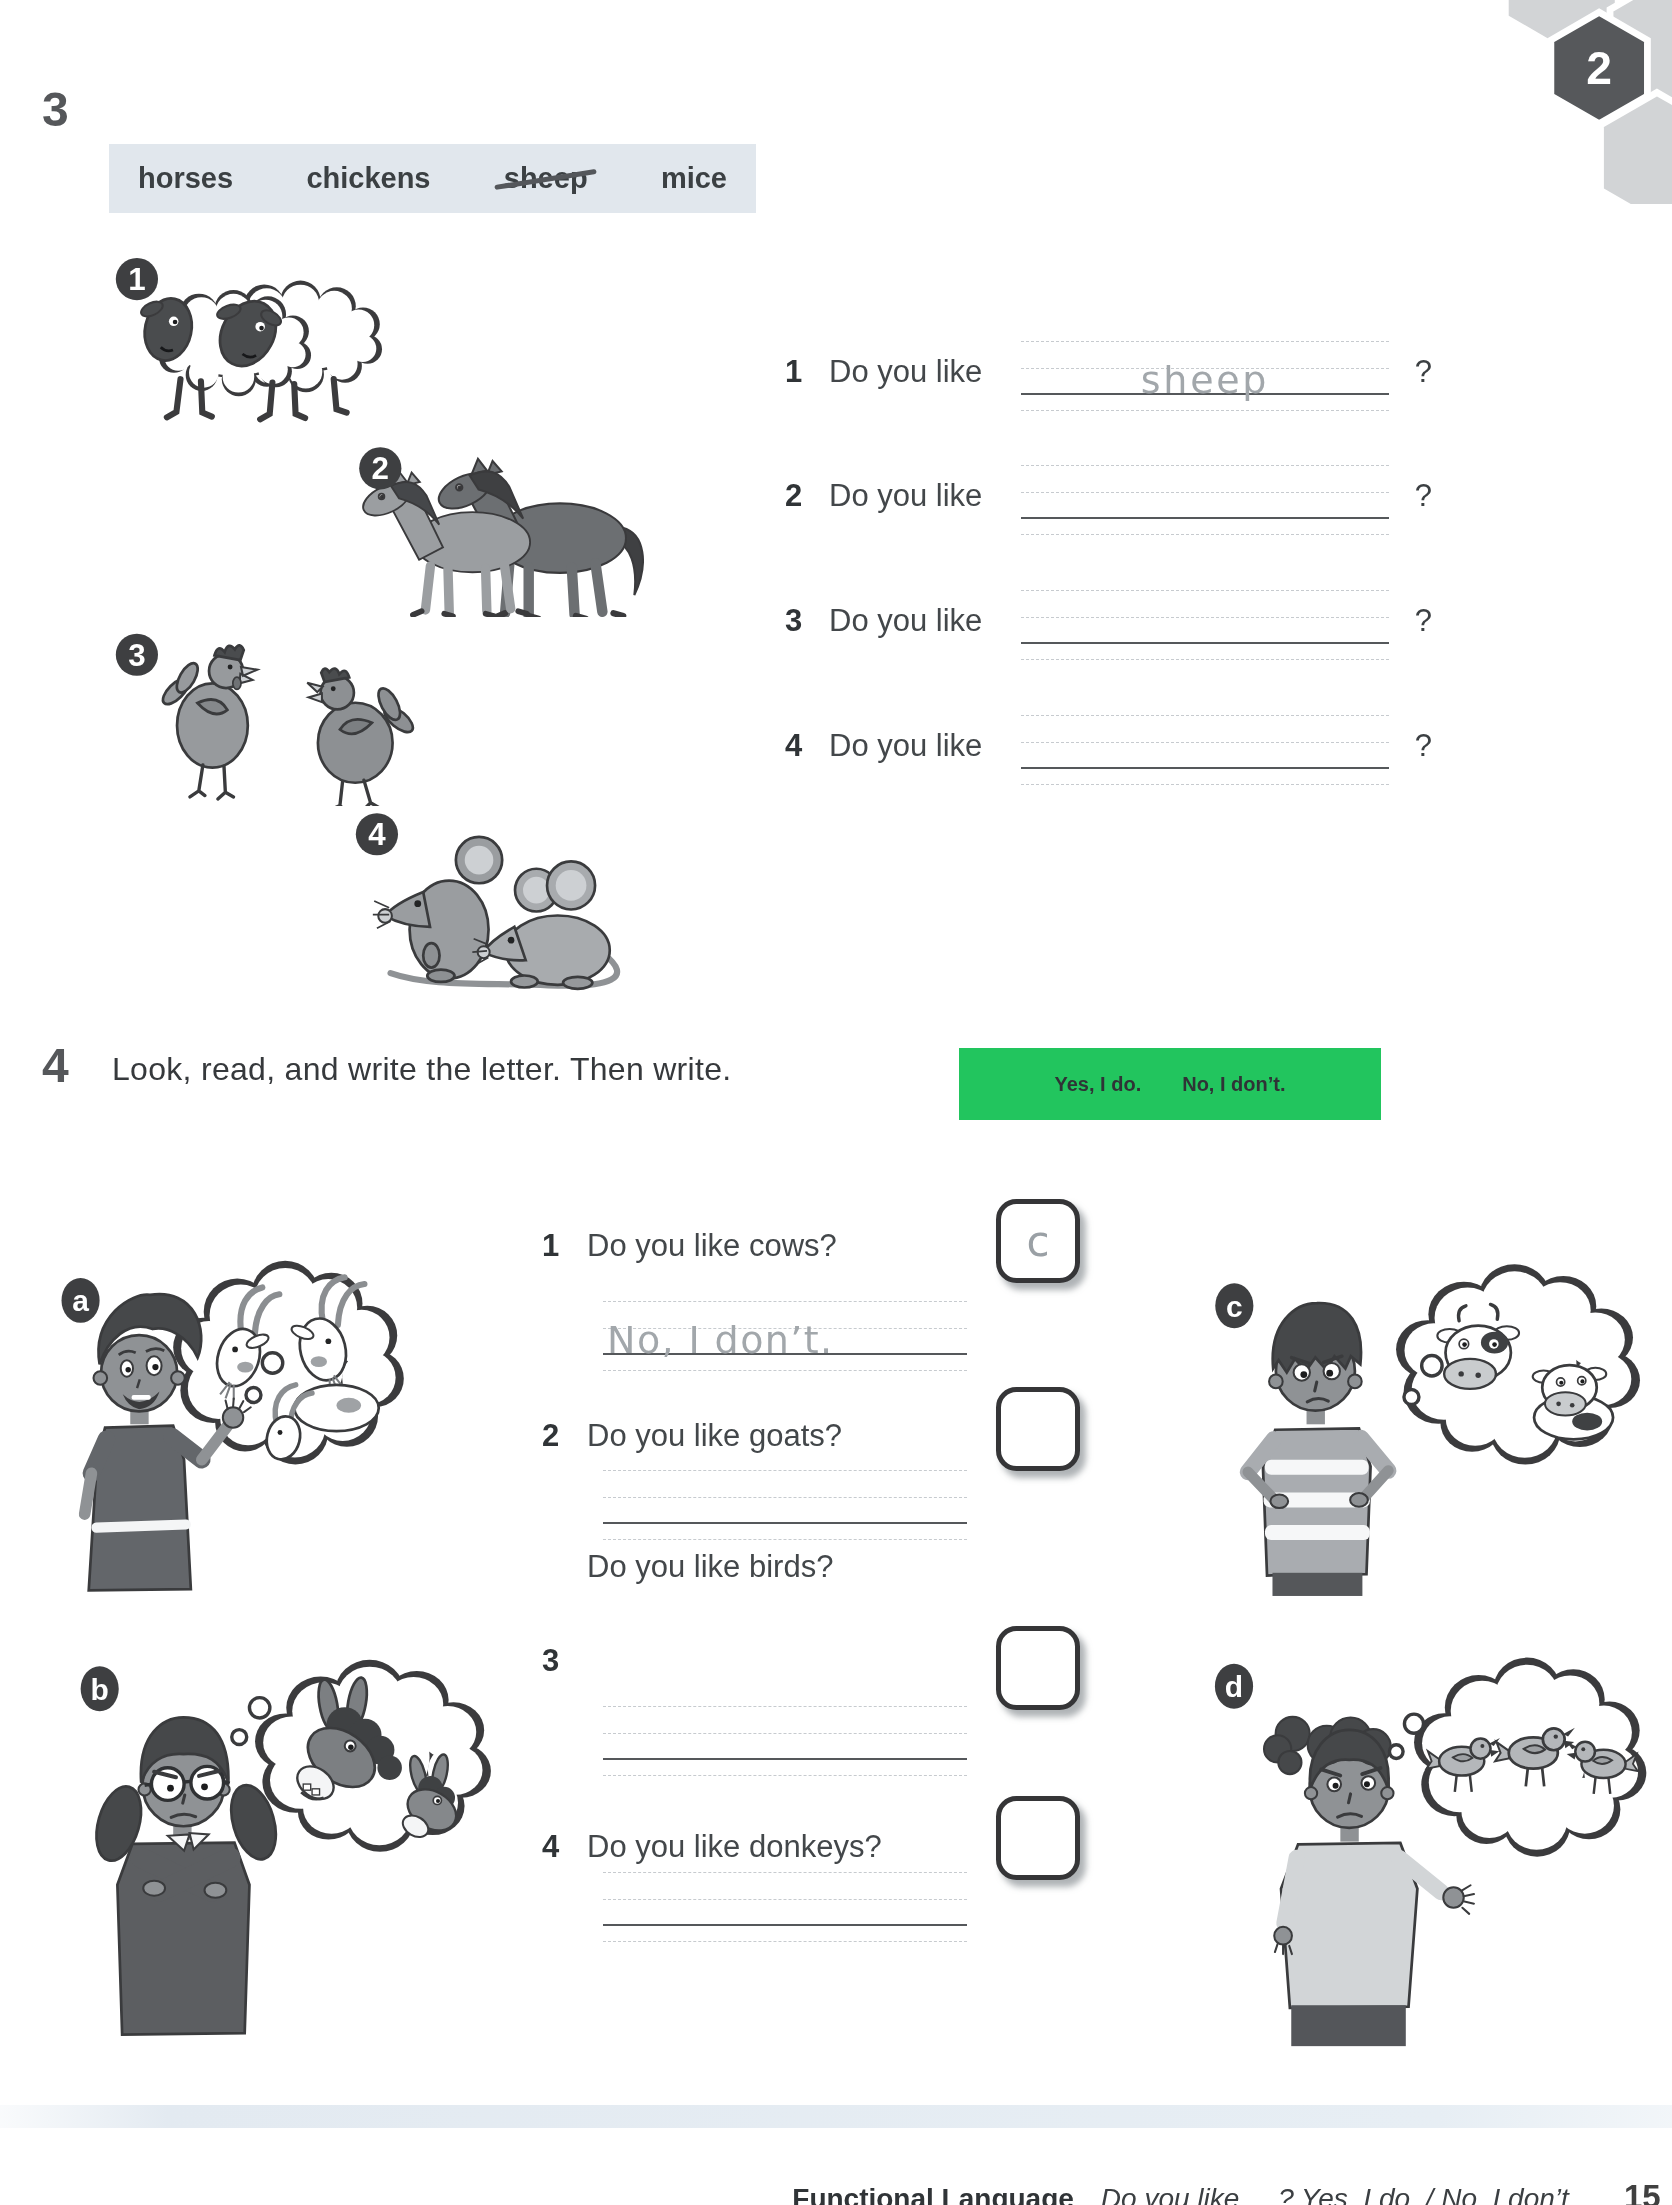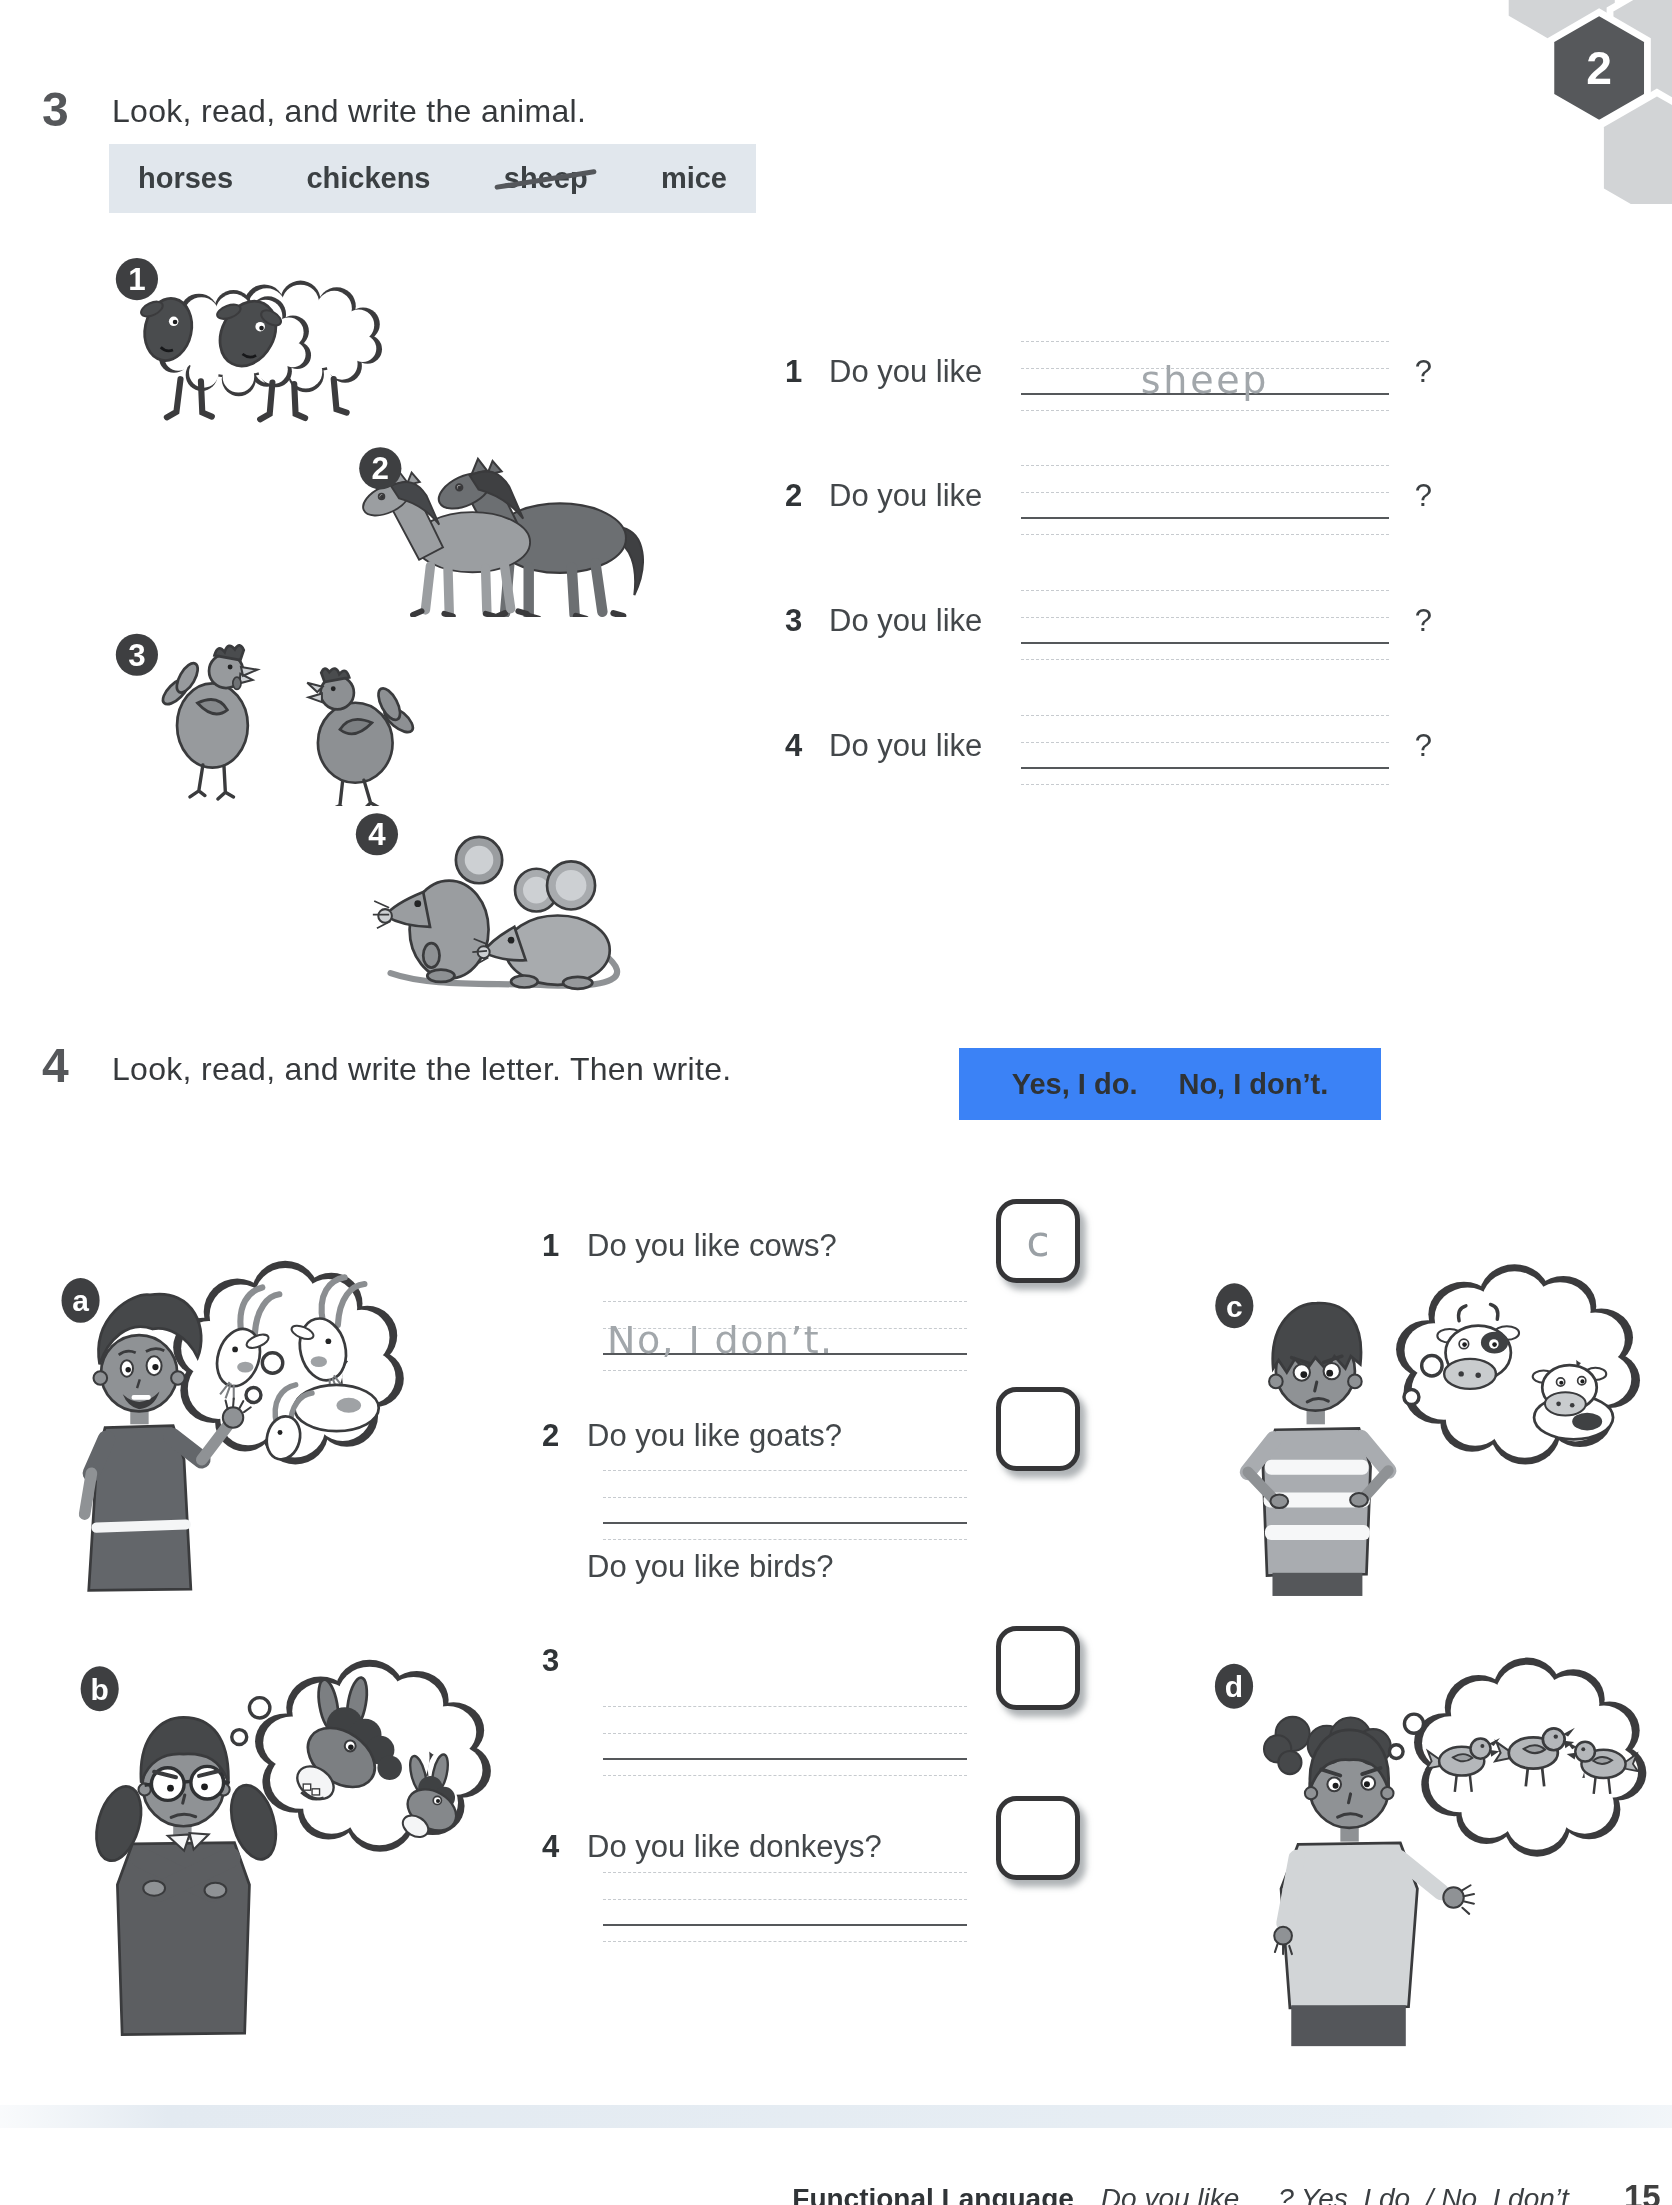--- a/index.html
+++ b/index.html
@@ -35,22 +35,22 @@
           letter-spacing:2.7px;line-height:.9;}
   .answer.left{text-align:left;padding-left:4.1px;letter-spacing:1.4px;}
 
   
   .letterbox{position:absolute;width:74px;height:74px;border:5.5px solid #353537;border-radius:20.4px;
              background:#fff;box-shadow:5.5px 6.1px 6.1px rgba(110,116,122,.55);
              display:flex;align-items:center;justify-content:center;
              font-family:"DejaVu Sans",sans-serif;font-size:42px;color:#9aa0a5;}
 
   
-  .optionsbox{background:#3b82f6;display:flex;align-items:center;justify-content:center;gap:41px;
-              font-weight:bold;font-size:29px;color:#2f3336;}
+  .optionsbox{background:#22c55e;display:flex;align-items:center;justify-content:center;gap:41px;
+              font-weight:bold;font-size:20px;color:#2f3336;}
 
   
   .footerband{position:absolute;left:0;top:2105px;width:1673px;height:23px;
               background:linear-gradient(90deg,rgba(227,234,241,.2),#e3eaf1 10%,#e7eef4 86%,rgba(231,238,244,.55));}
   .footer{position:absolute;top:2146px;right:12.3px;display:flex;align-items:baseline;gap:27px;font-size:28px;}
   .flabel{font-weight:bold;color:#303437;}
   .ftext{font-style:italic;color:#3b3f42;}
   .fpage{font-weight:bold;font-size:33px;color:#404040;margin-left:20.4px;margin-top:32px;}
 
   
@@ -107,21 +107,20 @@
 
   <svg class="abs" style="left:1427px;top:0" width="245" height="204" viewBox="0 0 360 300">
     <polygon points="198,-118 281,-70 281,26 198,74 115,26 115,-70" fill="#d2d4d6" stroke="#fff" stroke-width="10"></polygon>
     <polygon points="352,-34 435,14 435,110 352,158 269,110 269,14" fill="#d2d4d6" stroke="#fff" stroke-width="10"></polygon>
     <polygon points="338,136 421,184 421,280 338,328 255,280 255,184" fill="#d2d4d6" stroke="#fff" stroke-width="10"></polygon>
     <polygon points="253,18 324,59 324,141 253,182 182,141 182,59" fill="#56585b" stroke="#fff" stroke-width="10"></polygon>
     <text x="253" y="124" class="badgeText" font-size="68">2</text>
   </svg>
 
   <div class="abs exnum" style="left:42px;top:86px">3</div>
-  <div class="abs extitle" style="left:112px;top:94px">Look, read, and write the animal.</div>
 
   <div class="abs wordbank" style="left:109px;top:144px;width:589px;height:69px">
     <span class="wb-word">horses</span>
     <span class="wb-word">chickens</span>
     <span class="wb-word crossed">sheep</span>
     <span class="wb-word">mice</span>
   </div>
 
   <svg class="abs" style="left:109px;top:253px" width="286" height="172" viewBox="0 0 420 252">
     <g transform="translate(150,55) scale(0.82)">

